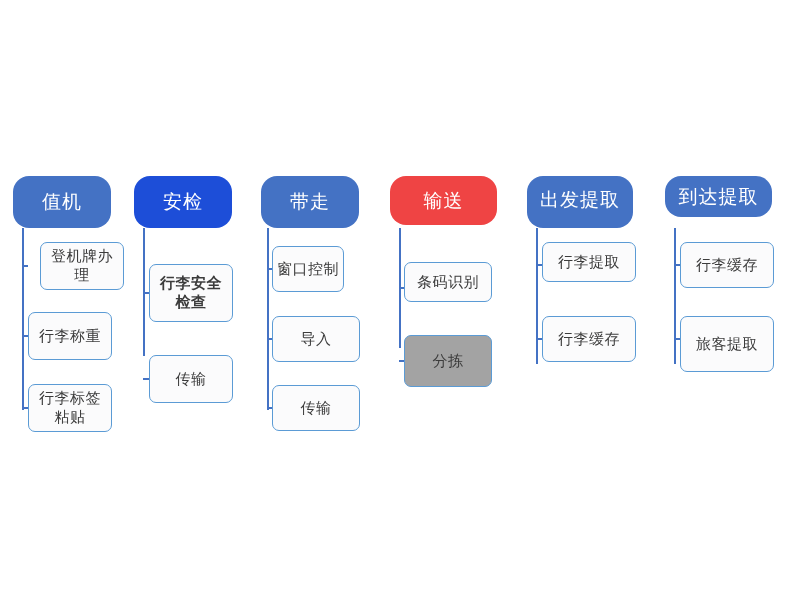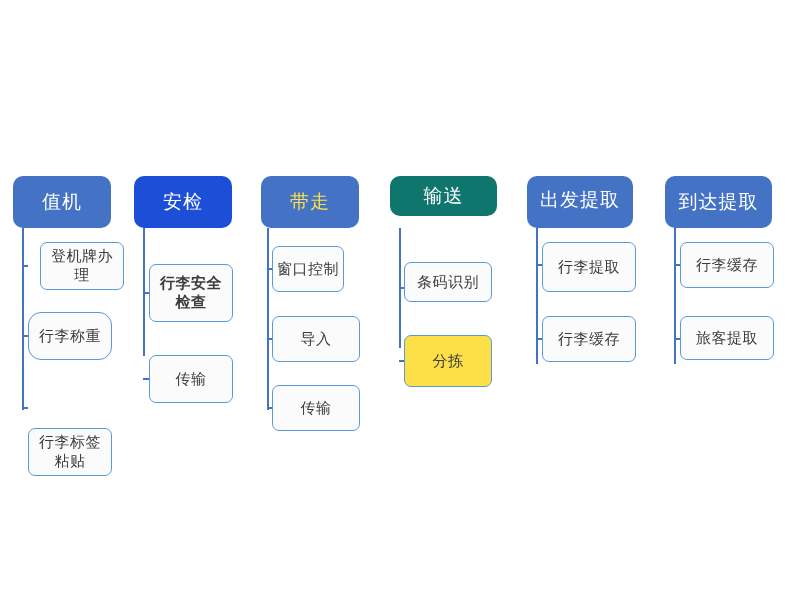--- a/index.html
+++ b/index.html
@@ -20,21 +20,21 @@
   }
   .column {
     position: absolute;
     top: 0;
     left: 0;
   }
   .header-box {
     position: absolute;
     box-sizing: border-box;
     background: #4472C4;
-    border-radius: 10px;
+    border-radius: 16px;
     color: #ffffff;
     display: flex;
     align-items: center;
     justify-content: center;
     text-align: right;
     font-size: 19px;
     letter-spacing: 1px;
     line-height: 1.15;
     white-space: nowrap;
   }
@@ -68,59 +68,59 @@
 </head>
 <body style="background: rgb(255, 255, 255);">
 
 <div id="diagram">
     <div class="column">
       <div class="trunk" style="left: 22px; top: 228px; height: 182px; background: rgb(68, 114, 196);"></div>
       <div class="header-box" style="left: 13px; top: 176px; width: 98px; height: 52px; background: rgb(68, 114, 196); color: rgb(255, 255, 255);">值机</div>
       <div class="stub" style="left: 22px; top: 265px; width: 6px; background: rgb(68, 114, 196);"></div>
       <div class="sub-box" style="left: 28px; top: 242px; width: 84px; height: 48px; background: rgb(251, 251, 252); border-color: rgb(91, 155, 213); color: rgb(60, 60, 60); margin-left: 12px;">登机牌办理</div>
       <div class="stub" style="left: 22px; top: 335px; width: 6px; background: rgb(68, 114, 196);"></div>
-      <div class="sub-box" style="left: 28px; top: 312px; width: 84px; height: 48px; background: rgb(251, 251, 252); border-color: rgb(91, 155, 213); color: rgb(60, 60, 60); border-radius: 13px;">行李称重</div>
+      <div class="sub-box" style="left: 28px; top: 312px; width: 84px; height: 48px; background: rgb(251, 251, 252); border-color: rgb(91, 155, 213); color: rgb(60, 60, 60);">行李称重</div>
       <div class="stub" style="left: 22px; top: 407px; width: 6px; background: rgb(68, 114, 196);"></div>
-      <div class="sub-box" style="left: 28px; top: 384px; width: 84px; height: 48px; background: rgb(251, 251, 252); border-color: rgb(91, 155, 213); color: rgb(60, 60, 60); margin-top: 44px;">行李标签粘贴</div>
+      <div class="sub-box" style="left: 28px; top: 384px; width: 84px; height: 48px; background: rgb(251, 251, 252); border-color: rgb(91, 155, 213); color: rgb(60, 60, 60);">行李标签粘贴</div>
     </div>
     <div class="column">
       <div class="trunk" style="left: 143px; top: 228px; height: 128px; background: rgb(68, 114, 196);"></div>
       <div class="header-box" style="left: 134px; top: 176px; width: 98px; height: 52px; background: #1d4ed8; color: rgb(255, 255, 255);">安检</div>
       <div class="stub" style="left: 143px; top: 292px; width: 6px; background: rgb(68, 114, 196);"></div>
       <div class="sub-box" style="left: 149px; top: 264px; width: 84px; height: 58px; background: rgb(251, 251, 252); border-color: rgb(91, 155, 213); color: rgb(60, 60, 60); font-weight: bold;">行李安全检查</div>
       <div class="stub" style="left: 143px; top: 378px; width: 6px; background: rgb(68, 114, 196);"></div>
       <div class="sub-box" style="left: 149px; top: 355px; width: 84px; height: 48px; background: rgb(251, 251, 252); border-color: rgb(91, 155, 213); color: rgb(60, 60, 60);">传输</div>
     </div>
     <div class="column">
       <div class="trunk" style="left: 267px; top: 228px; height: 182px; background: rgb(68, 114, 196);"></div>
-      <div class="header-box" style="left: 261px; top: 176px; width: 98px; height: 52px; background: rgb(68, 114, 196); color: #fde047;">带走</div>
+      <div class="header-box" style="left: 261px; top: 176px; width: 98px; height: 52px; background: rgb(68, 114, 196); color: #ffffff;">带走</div>
       <div class="stub" style="left: 267px; top: 268px; width: 5px; background: rgb(68, 114, 196);"></div>
       <div class="sub-box" style="left: 272px; top: 246px; width: 72px; height: 46px; background: rgb(251, 251, 252); border-color: rgb(91, 155, 213); color: rgb(60, 60, 60);">窗口控制</div>
       <div class="stub" style="left: 267px; top: 338px; width: 5px; background: rgb(68, 114, 196);"></div>
       <div class="sub-box" style="left: 272px; top: 316px; width: 88px; height: 46px; background: rgb(251, 251, 252); border-color: rgb(91, 155, 213); color: rgb(60, 60, 60);">导入</div>
       <div class="stub" style="left: 267px; top: 407px; width: 5px; background: rgb(68, 114, 196);"></div>
       <div class="sub-box" style="left: 272px; top: 385px; width: 88px; height: 46px; background: rgb(251, 251, 252); border-color: rgb(91, 155, 213); color: rgb(60, 60, 60);">传输</div>
     </div>
     <div class="column">
       <div class="trunk" style="left: 399px; top: 228px; height: 120px; background: rgb(68, 114, 196);"></div>
-      <div class="header-box" style="left: 390px; top: 176px; width: 107px; height: 40px; background: #0f766e; color: rgb(255, 255, 255);">输送</div>
+      <div class="header-box" style="left: 390px; top: 176px; width: 107px; height: 49px; background: #ef4444; color: rgb(255, 255, 255);">输送</div>
       <div class="stub" style="left: 399px; top: 287px; width: 5px; background: rgb(68, 114, 196);"></div>
       <div class="sub-box" style="left: 404px; top: 262px; width: 88px; height: 40px; background: rgb(251, 251, 252); border-color: rgb(91, 155, 213); color: rgb(60, 60, 60);">条码识别</div>
       <div class="stub" style="left: 399px; top: 360px; width: 5px; background: rgb(68, 114, 196);"></div>
-      <div class="sub-box" style="left: 404px; top: 335px; width: 88px; height: 52px; background: #fde047; border-color: rgb(91, 155, 213); color: rgb(60, 60, 60);">分拣</div>
+      <div class="sub-box" style="left: 404px; top: 335px; width: 88px; height: 52px; background: #a3a3a3; border-color: rgb(91, 155, 213); color: rgb(60, 60, 60);">分拣</div>
     </div>
     <div class="column">
       <div class="trunk" style="left: 536px; top: 228px; height: 136px; background: rgb(68, 114, 196);"></div>
       <div class="header-box" style="left: 527px; top: 176px; width: 106px; height: 52px; background: rgb(68, 114, 196); color: rgb(255, 255, 255); font-family: Liberation Mono, monospace;">出发提取</div>
       <div class="stub" style="left: 536px; top: 264px; width: 6px; background: rgb(68, 114, 196);"></div>
-      <div class="sub-box" style="left: 542px; top: 242px; width: 94px; height: 50px; background: rgb(251, 251, 252); border-color: rgb(91, 155, 213); color: rgb(60, 60, 60);">行李提取</div>
+      <div class="sub-box" style="left: 542px; top: 242px; width: 94px; height: 40px; background: rgb(251, 251, 252); border-color: rgb(91, 155, 213); color: rgb(60, 60, 60);">行李提取</div>
       <div class="stub" style="left: 536px; top: 338px; width: 6px; background: rgb(68, 114, 196);"></div>
       <div class="sub-box" style="left: 542px; top: 316px; width: 94px; height: 46px; background: rgb(251, 251, 252); border-color: rgb(91, 155, 213); color: rgb(60, 60, 60);">行李缓存</div>
     </div>
     <div class="column">
       <div class="trunk" style="left: 674px; top: 228px; height: 136px; background: rgb(68, 114, 196);"></div>
-      <div class="header-box" style="left: 665px; top: 176px; width: 107px; height: 52px; background: rgb(68, 114, 196); color: rgb(255, 255, 255);">到达提取</div>
+      <div class="header-box" style="left: 665px; top: 176px; width: 107px; height: 41px; background: rgb(68, 114, 196); color: rgb(255, 255, 255);">到达提取</div>
       <div class="stub" style="left: 674px; top: 264px; width: 6px; background: rgb(68, 114, 196);"></div>
       <div class="sub-box" style="left: 680px; top: 242px; width: 94px; height: 46px; background: rgb(251, 251, 252); border-color: rgb(91, 155, 213); color: rgb(60, 60, 60);">行李缓存</div>
       <div class="stub" style="left: 674px; top: 338px; width: 6px; background: rgb(68, 114, 196);"></div>
-      <div class="sub-box" style="left: 680px; top: 316px; width: 94px; height: 44px; background: rgb(251, 251, 252); border-color: rgb(91, 155, 213); color: rgb(60, 60, 60);">旅客提取</div>
+      <div class="sub-box" style="left: 680px; top: 316px; width: 94px; height: 56px; background: rgb(251, 251, 252); border-color: rgb(91, 155, 213); color: rgb(60, 60, 60);">旅客提取</div>
     </div>
   </div>
 
 </body></html>

